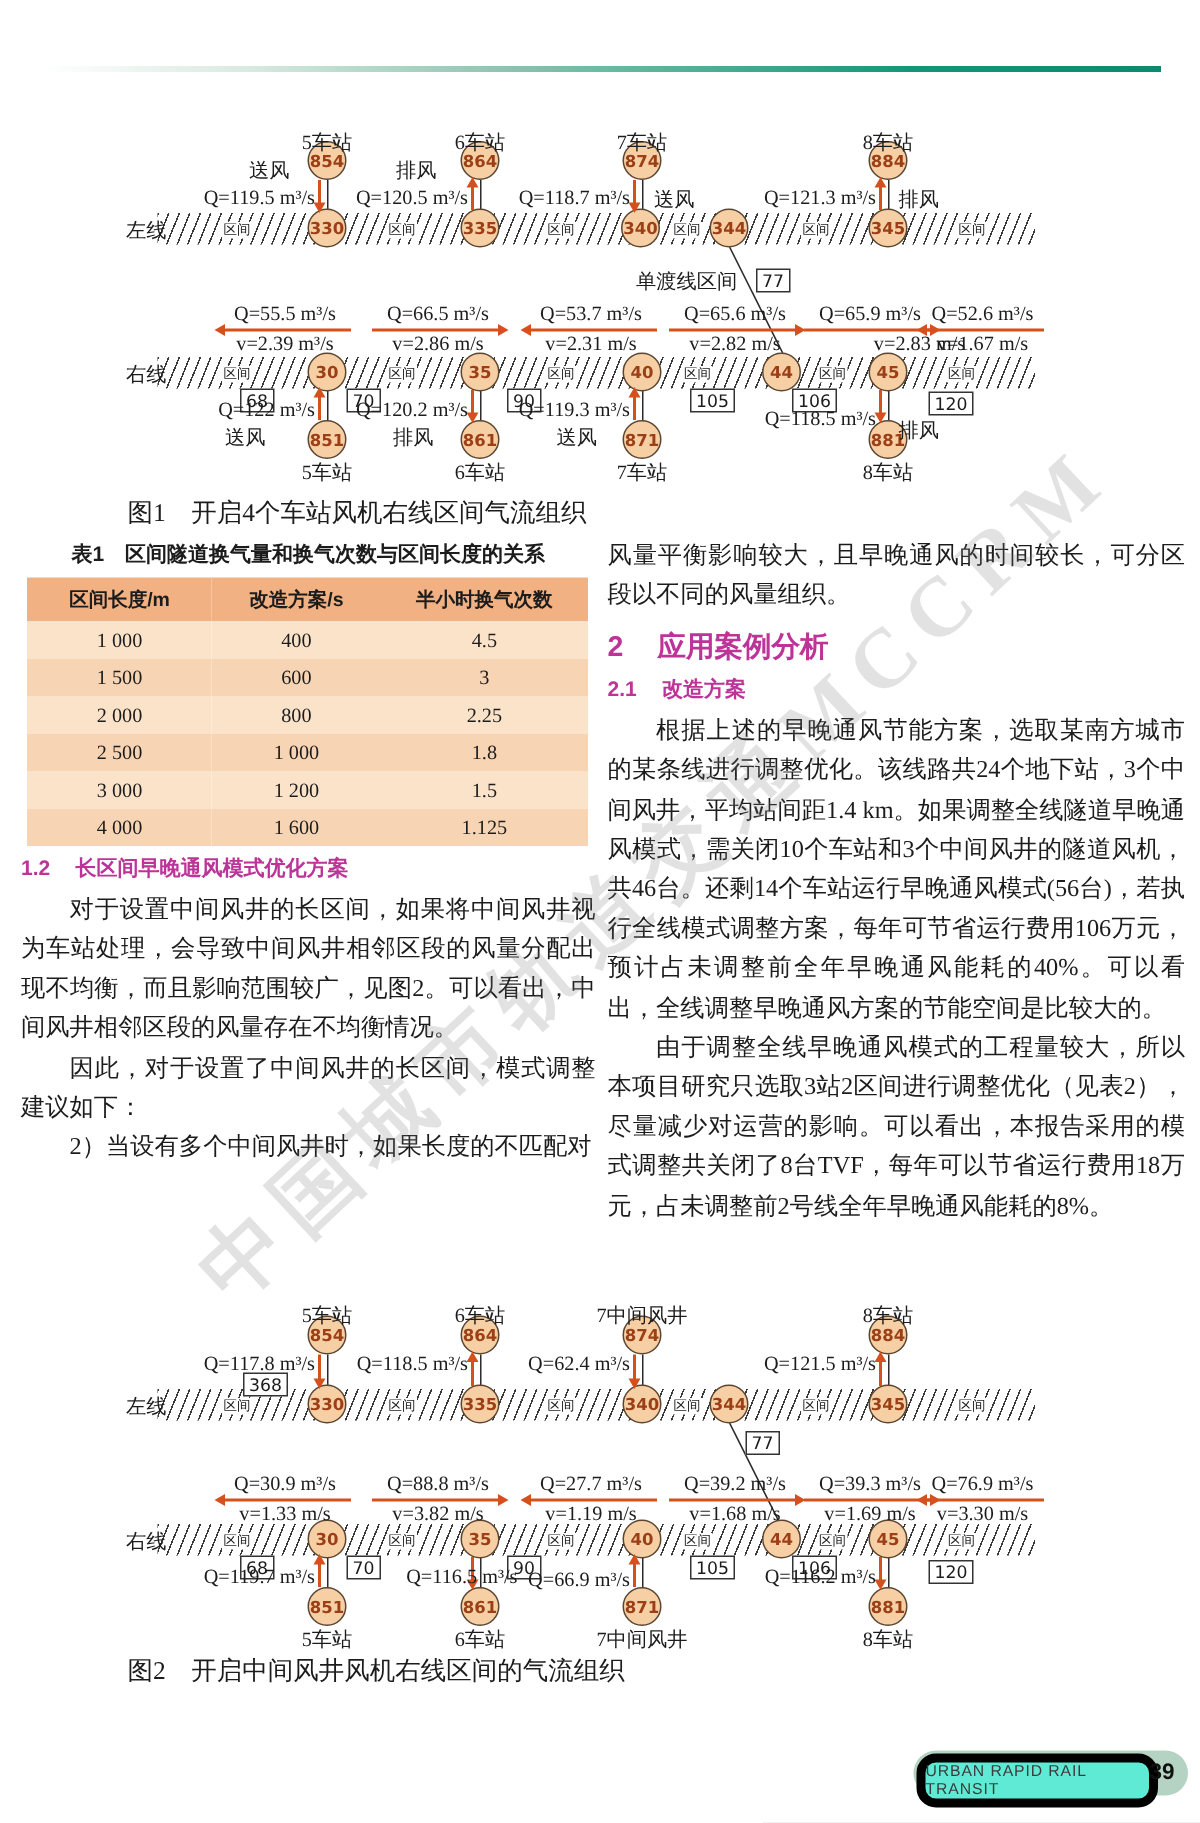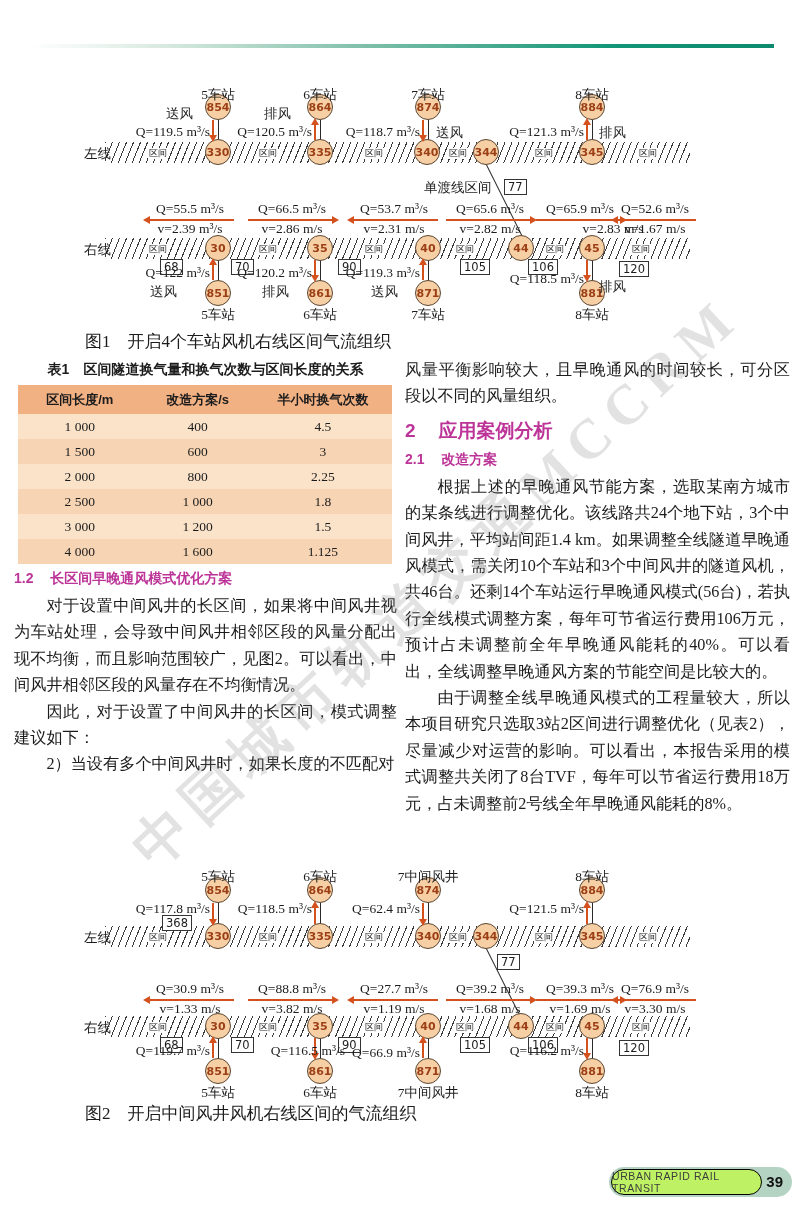--- a/index.html
+++ b/index.html
@@ -40,21 +40,21 @@
   .h-main .gap,.h-sub .gap{display:inline-block;width:1.2em;}
   
   .tbl-title{position:absolute;font-family:"Liberation Sans",sans-serif;font-weight:bold;font-size:14px;text-align:center;z-index:1;}
   table.t1{position:absolute;border-collapse:collapse;table-layout:fixed;z-index:1;}
   table.t1 th{background:#f2b183;font:bold 13px "Liberation Sans",sans-serif;height:27px;}
   table.t1 td{font-size:13.5px;text-align:center;height:23px;}
   table.t1 tr.odd td{background:#fbe3ca;}
   table.t1 tr.even td{background:#f7d5b4;}
   
   .fpill{position:absolute;left:609px;top:1167px;width:183px;height:30px;background:#b5d3c3;border-radius:15px;z-index:4;}
-  .fpill-inner{position:absolute;left:2px;top:2px;width:149px;height:24px;background:#bef264;border:1px solid #000000;
+  .fpill-inner{position:absolute;left:2px;top:2px;width:149px;height:24px;background:#5eead4;border:6px solid #000000;
     border-radius:13px;display:flex;align-items:center;justify-content:center;
     font:10.5px "Liberation Sans",sans-serif;letter-spacing:0.6px;color:#3c3c3c;}
   .fpill-num{position:absolute;right:9px;top:6px;font:bold 15px "Liberation Sans",sans-serif;color:#111;}
 </style>
 </head>
 <body>
 
 <div class="page">
   <div class="toprule"></div>
   <div class="watermark">中国城市轨道交通MCCRM</div>

